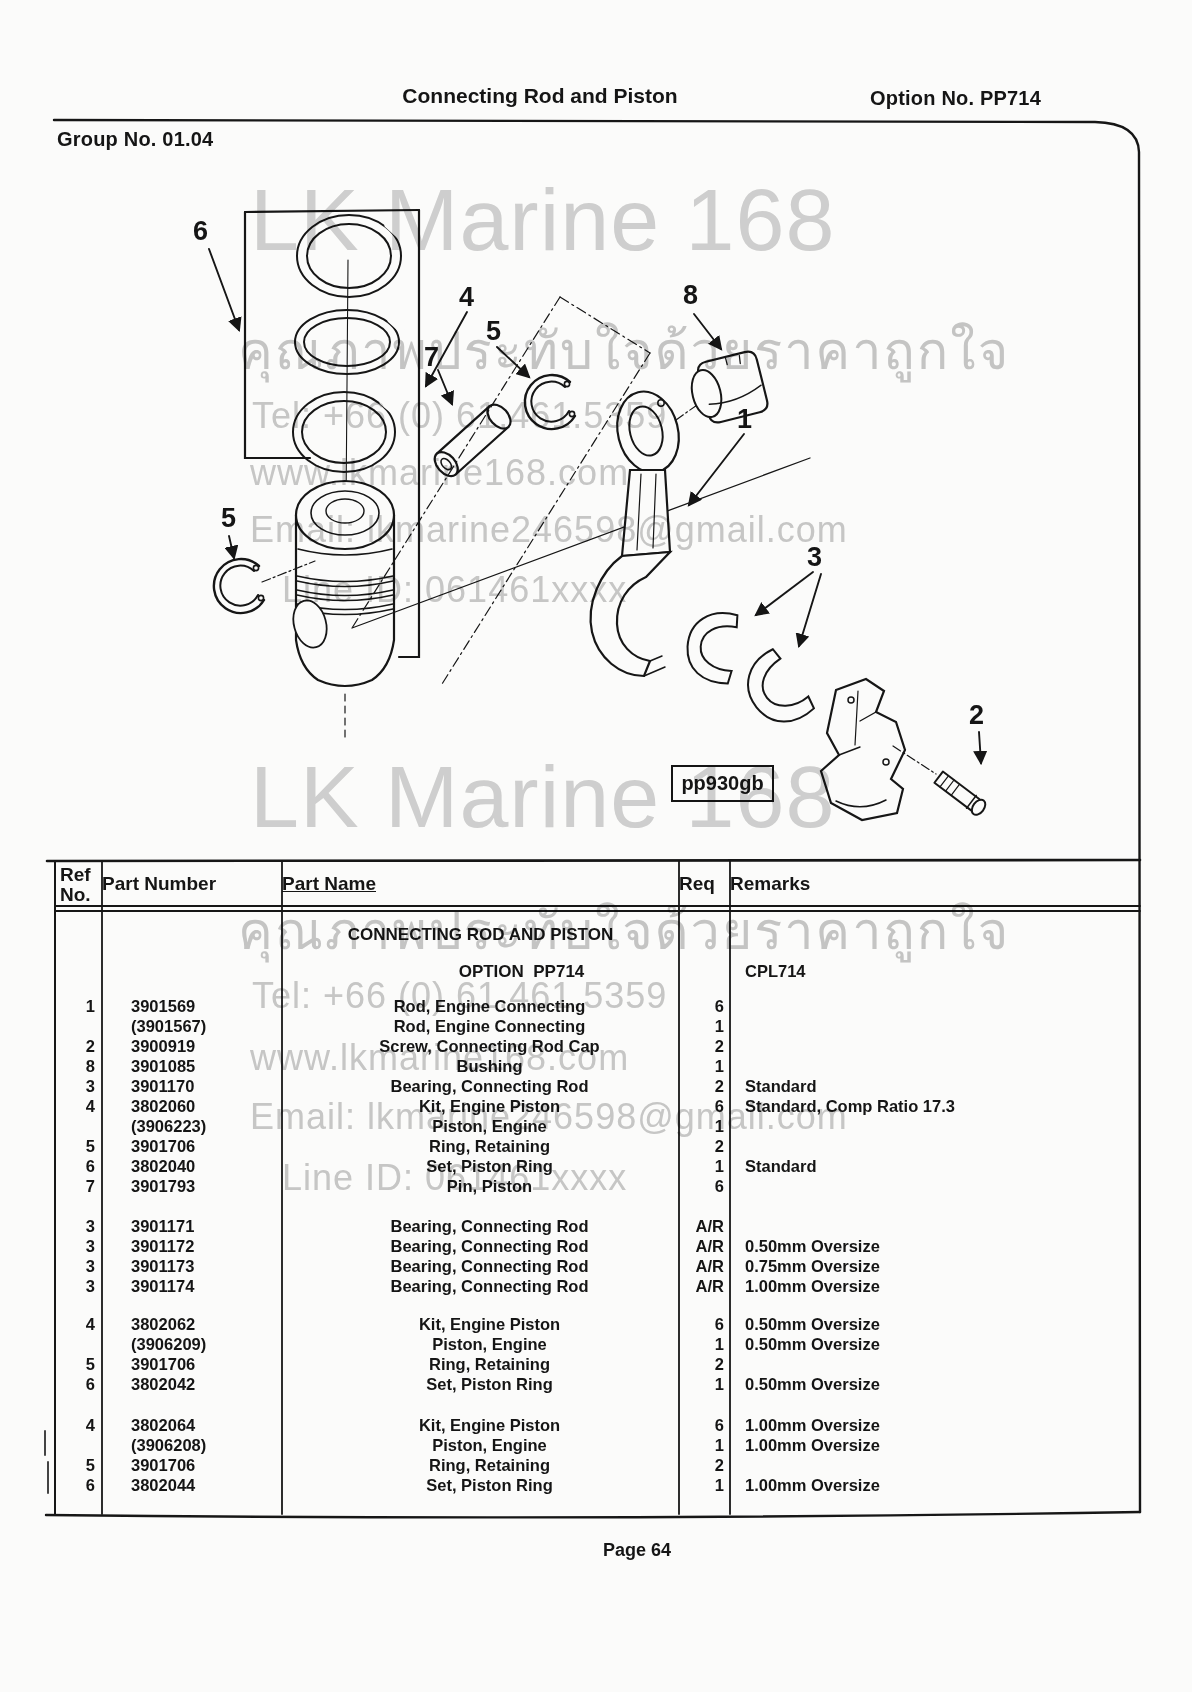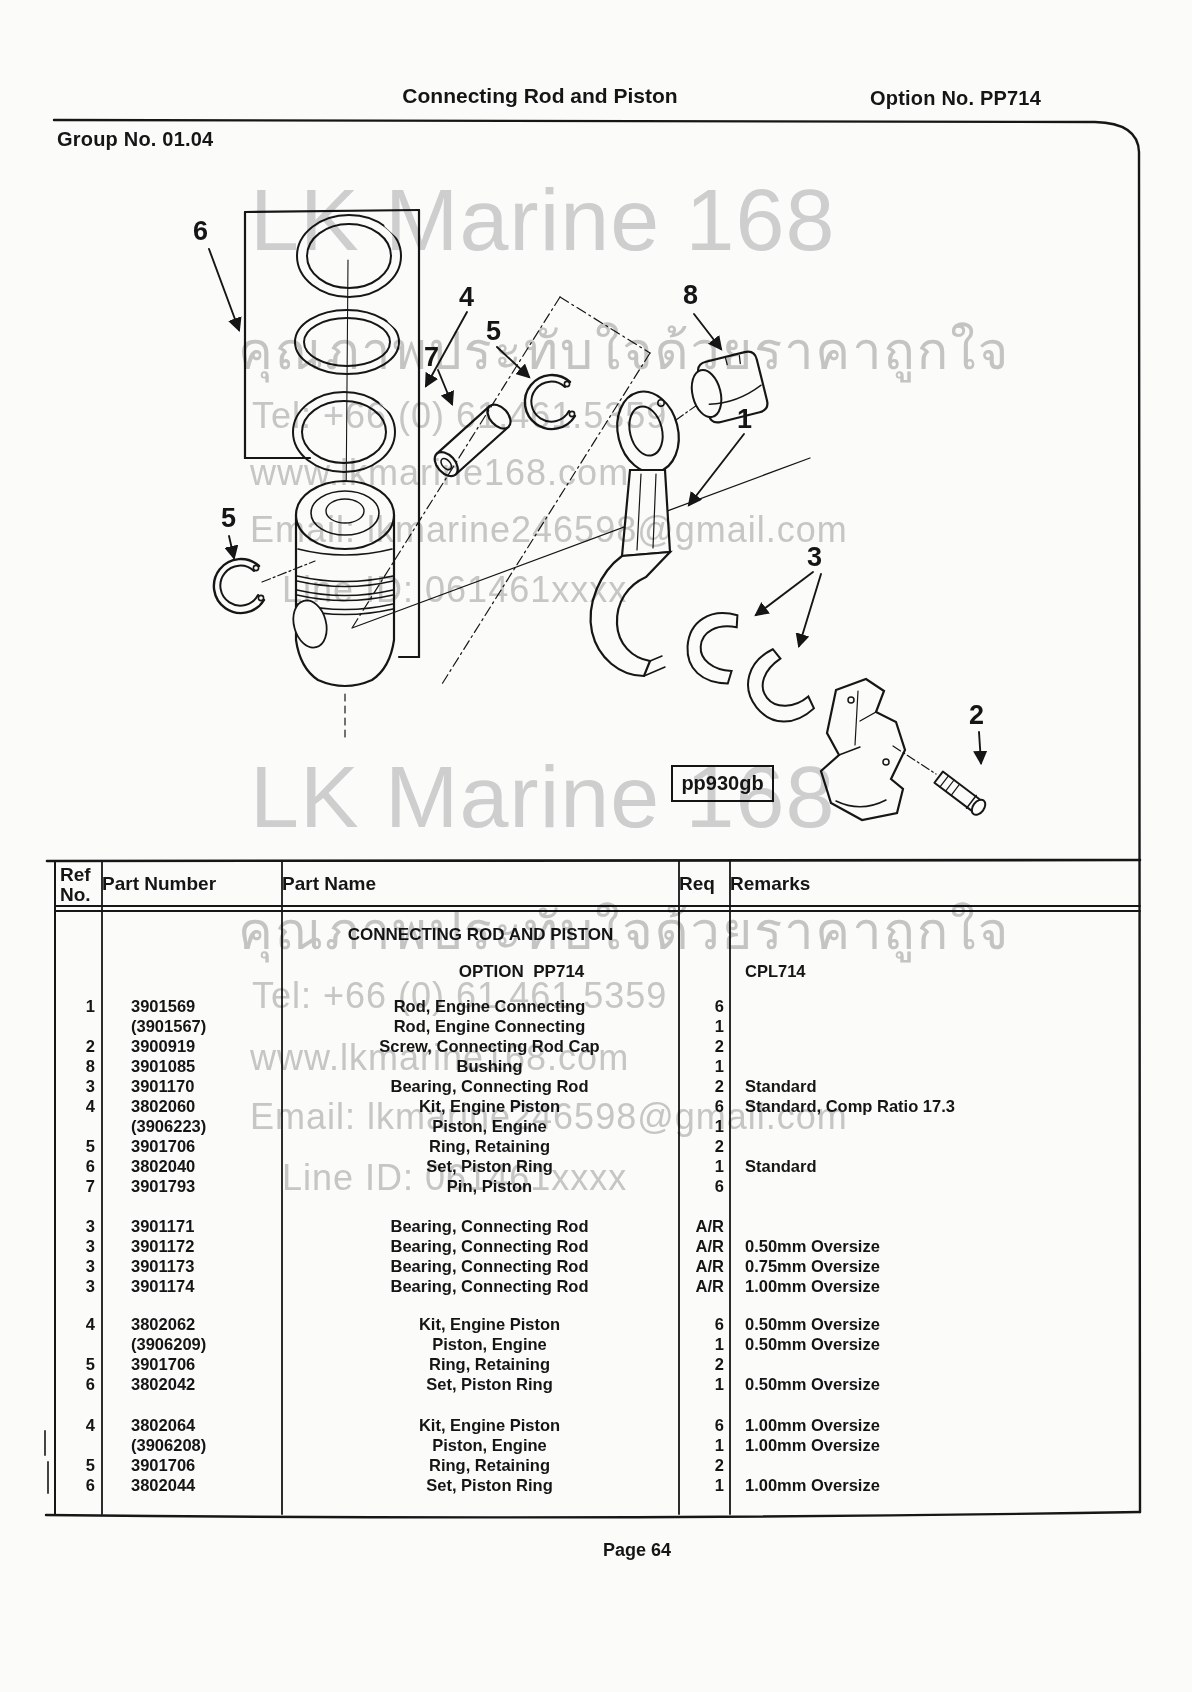--- a/index.html
+++ b/index.html
@@ -201,21 +201,21 @@
 <div class="callout" style="left:221px;top:505px;">5</div>
 <div class="callout" style="left:683px;top:282px;">8</div>
 <div class="callout" style="left:737px;top:406px;">1</div>
 <div class="callout" style="left:807px;top:544px;">3</div>
 <div class="callout" style="left:969px;top:702px;">2</div>
 
 <div class="figbox" style="left:671px;top:765px;width:99px;height:33px;line-height:33px;">pp930gb</div>
 
 <div class="abs tz th th-ref" style="left:57px;top:862px;width:44px;"><span>Ref</span><br><span>No.</span></div>
 <div class="abs tz th" style="left:102px;top:862px;width:180px;">Part Number</div>
-<div class="abs tz th" style="left:282px;top:862px;width:397px;">Part Name</div>
+<div class="abs tz th" style="left:282px;top:862px;width:397px;text-decoration:underline;">Part Name</div>
 <div class="abs tz th" style="left:679px;top:862px;width:51px;">Req</div>
 <div class="abs tz th" style="left:730px;top:862px;width:411px;">Remarks</div>
 
 <div class="abs tz sect" style="left:282px;top:925px;width:397px;">CONNECTING ROD AND PISTON</div>
 <div class="abs tz sect pre" style="left:282px;top:962px;width:397px;">OPTION  PP714</div>
 <div class="abs tz" style="left:745px;top:962px;font-size:16.5px;font-weight:600;">CPL714</div>
 
 <div class="rows">
   <div class="trow">
       <span class="c-ref">1</span>

